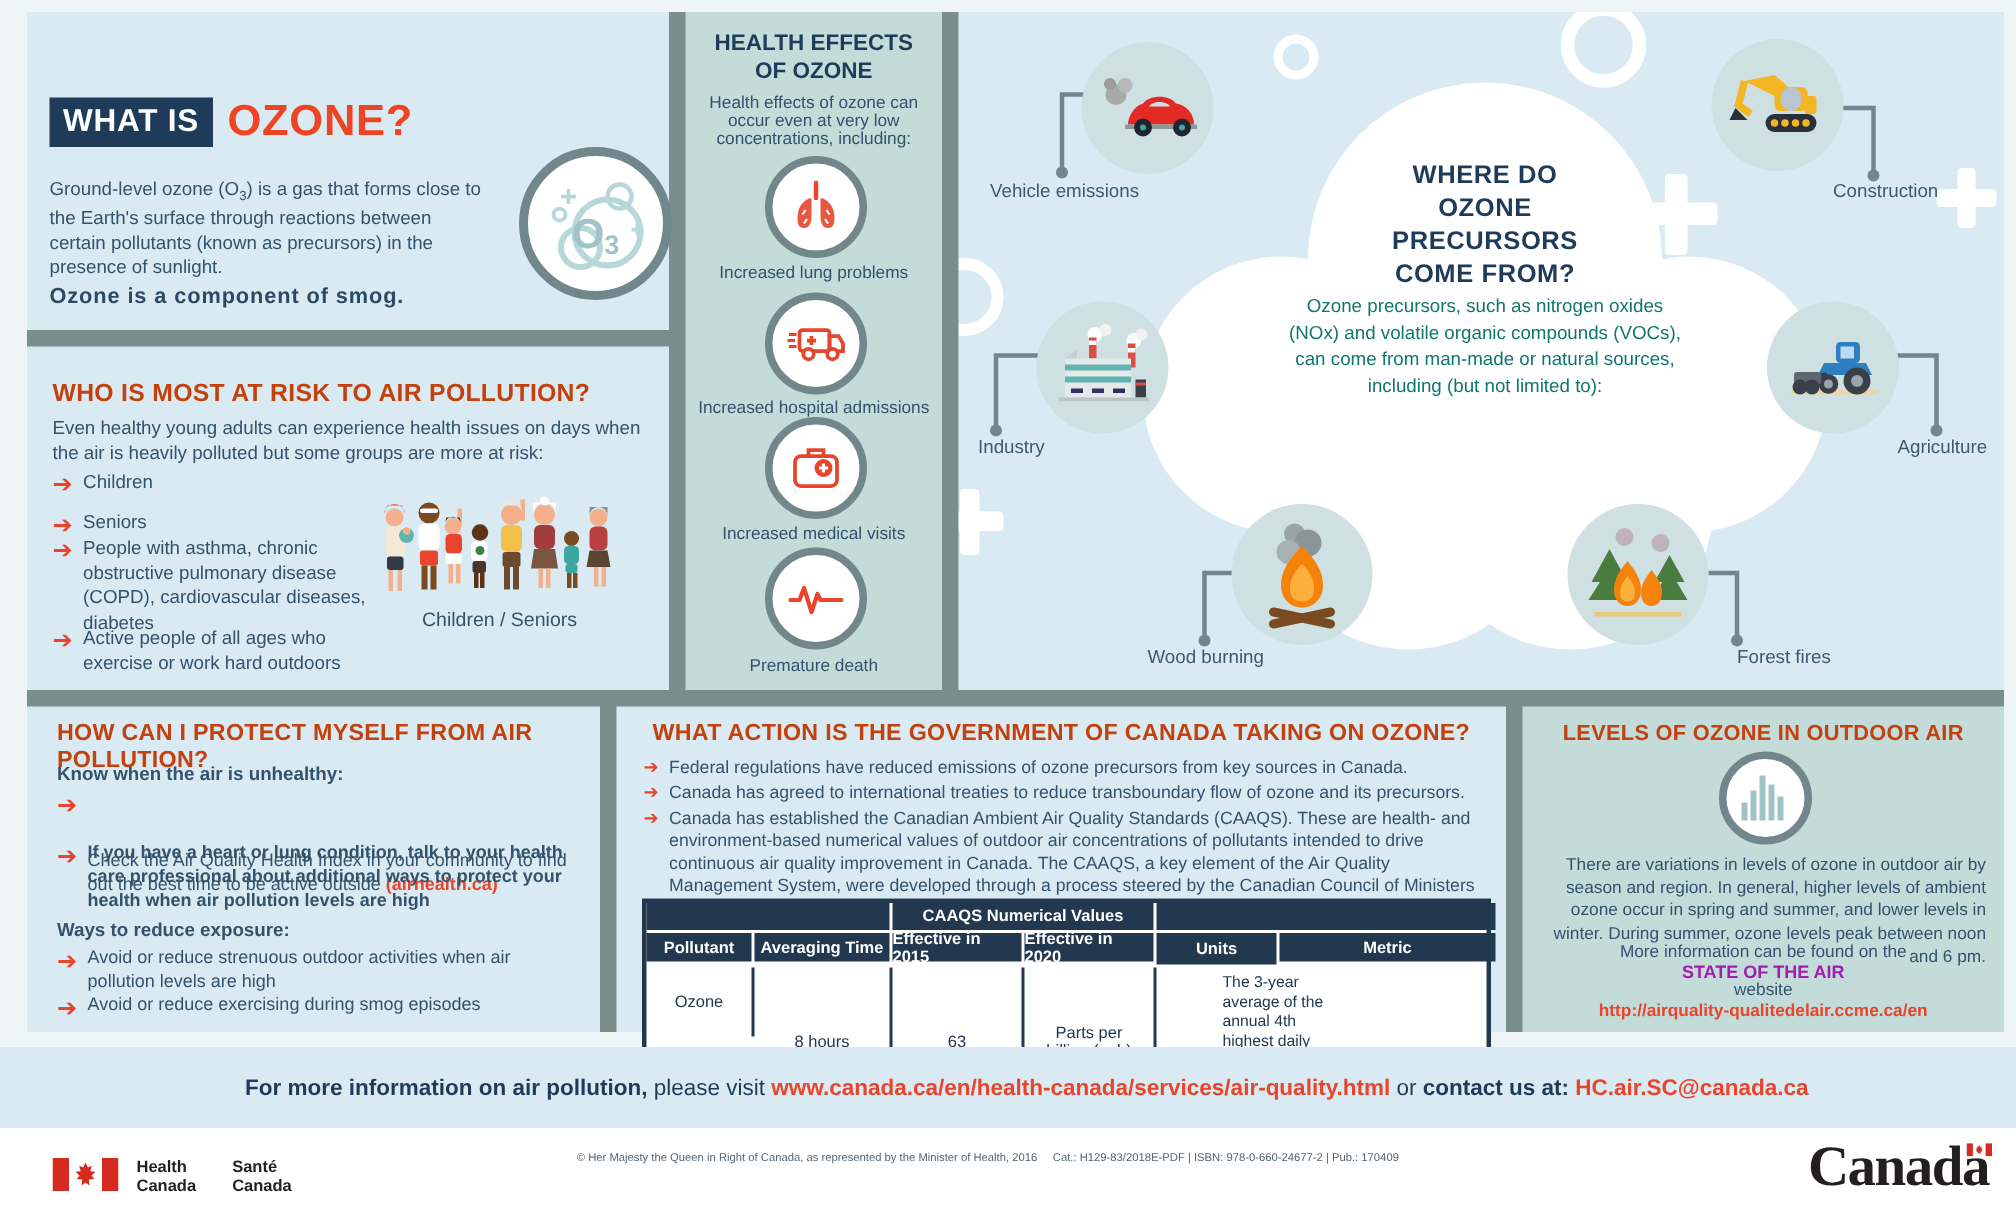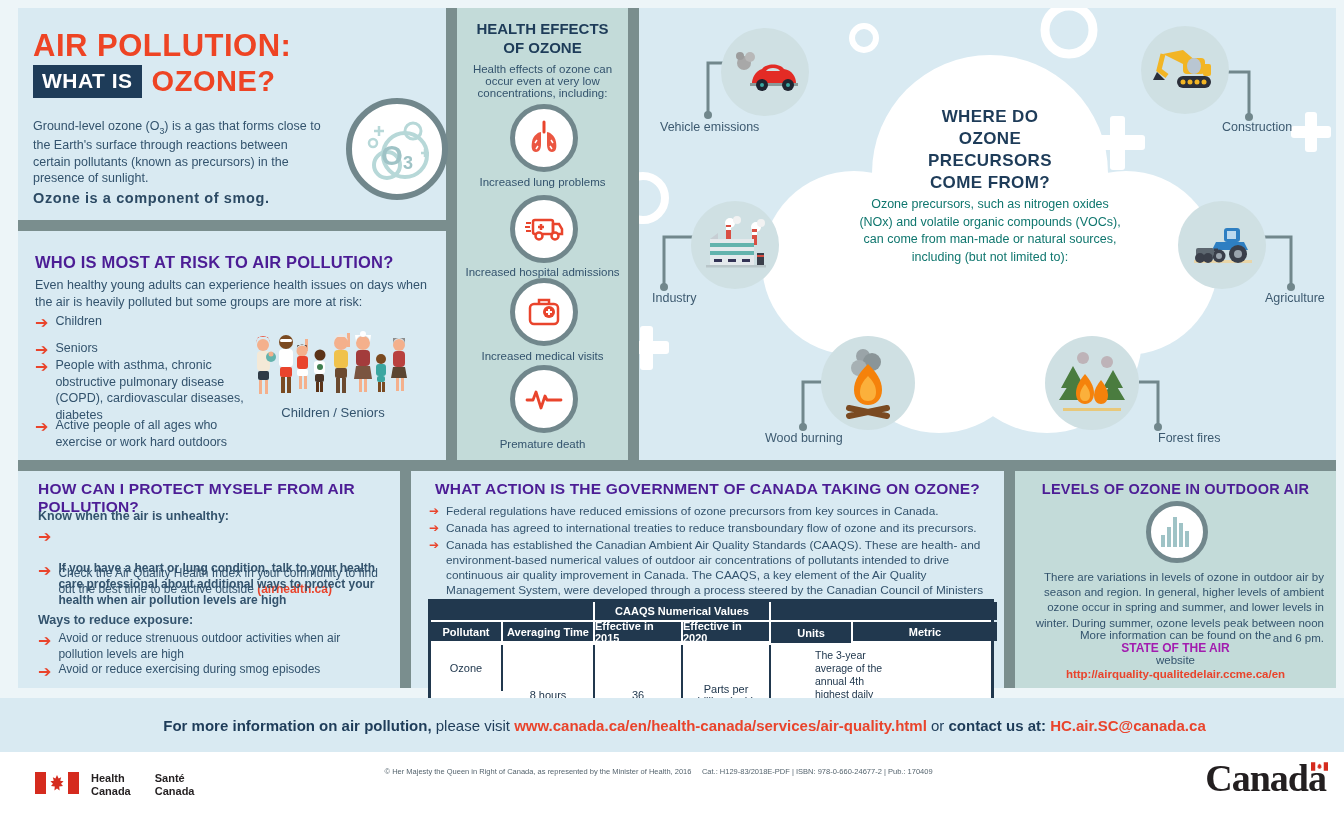--- a/index.html
+++ b/index.html
@@ -3,21 +3,21 @@
 <meta charset="utf-8">
 <style>
   * { margin:0; padding:0; box-sizing:border-box; }
   body { background:#ffffff; font-family:"Liberation Sans", sans-serif; }
   .page { position:relative; width:1344px; height:816px; background:#edf5f8; overflow:hidden; }
   .gutterbg { position:absolute; left:18px; top:8px; width:1318px; height:680px; background:#7a8e8e; }
   .panel { position:absolute; }
   .blue { background:#d9eaf2; }
   .teal { background:#c3dbd9; }
   .body-txt { color:#33536d; font-size:12.5px; line-height:1.32; }
-  .sec-head { color:#4c1d95; font-weight:bold; font-size:16.5px; letter-spacing:0.2px; }
+  .sec-head { color:#c2410c; font-weight:bold; font-size:16.5px; letter-spacing:0.2px; }
   .bullet { display:flex; gap:7px; }
   .arrow { color:#e9442c; font-weight:bold; font-family:"DejaVu Sans", sans-serif; line-height:1.25; }
   .red { color:#e9442c; }
   .circle-icon { border-radius:50%; background:#ffffff; border:5px solid #71878c; display:flex; align-items:center; justify-content:center; }
   .src-circle { position:absolute; border-radius:50%; background:#cfe0e3; display:flex; align-items:center; justify-content:center; }
   .src-label { position:absolute; color:#3d5a70; font-size:12.5px; }
   .fx-label { font-size:11.5px; color:#33536d; text-align:center; }
   .caaqs { background:#fff; border:3px solid #21384e; }
   .t-hrow { display:grid; gap:2px; margin-bottom:2px; }
   .t-hcell { background:#21384e; color:#fff; font-weight:bold; font-size:11px; display:flex; align-items:center; justify-content:center; }
@@ -26,21 +26,20 @@
   .t-bcell:last-child { border-right:none; }
   sub { font-size:70%; }
 </style>
 </head>
 <body>
 
 <div class="page">
   <div class="gutterbg"></div>
 
   <div class="panel blue" style="left:18px; top:8px; width:428px; height:212px;">
-    <div style="position:absolute; left:15px; top:20px; font-size:31px; font-weight:bold; color:#ee4424; letter-spacing:0.5px;">AIR POLLUTION:</div>
     <div style="position:absolute; left:15px; top:57px; display:flex; align-items:center; gap:10px;">
       <span style="background:#1e3c59; color:#ffffff; font-weight:bold; font-size:21px; padding:4px 9px 5px 9px; letter-spacing:0.5px;">WHAT IS</span>
       <span style="color:#ee4424; font-weight:bold; font-size:29px; letter-spacing:0.5px;">OZONE?</span>
     </div>
     <div class="body-txt" style="position:absolute; left:15px; top:110px; width:295px;"><span>Ground-level ozone (O</span><sub>3</sub><span>) is a gas that forms close to the Earth's surface through reactions between certain pollutants (known as precursors) in the presence of sunlight.</span></div>
     <div style="position:absolute; left:15px; top:182px; font-size:14.5px; font-weight:bold; color:#2c4a64; letter-spacing:0.6px;">Ozone is a component of smog.</div>
 
     <div class="circle-icon" style="position:absolute; left:328px; top:90px; width:102px; height:102px; border-width:6px;">
       <svg width="80" height="80" viewBox="0 0 80 80">
         <circle cx="48" cy="46" r="22" fill="none" stroke="#b7d8d8" stroke-width="4"></circle>
@@ -386,21 +385,21 @@
         <div class="t-hcell" style="height:19px;">Pollutant</div>
         <div class="t-hcell" style="height:19px;">Averaging Time</div>
         <div class="t-hcell" style="height:19px;">Effective in 2015</div>
         <div class="t-hcell" style="height:19px;">Effective in 2020</div>
         <div class="t-hcell" style="height:21px;">Units</div>
         <div class="t-hcell" style="height:19px;">Metric</div>
       </div>
       <div class="t-brow" style="grid-template-columns:72px 92px 88px 88px 82px 144px;">
         <div class="t-bcell" style="height:46px;">Ozone</div>
         <div class="t-bcell">8 hours</div>
-        <div class="t-bcell">36</div>
+        <div class="t-bcell">63</div>
         <div class="t-bcell" style="padding:0 10px;">Parts per billion (ppb)</div>
         <div class="t-bcell" style="justify-content:flex-start; text-align:left; padding:4px 8px; font-size:10.5px; line-height:1.25;margin-left:36px;">The 3-year average of the annual 4th highest daily maximum 8-hour average concentrations</div>
       </div>
     </div>
   </div>
 
   <div class="panel teal" style="left:1015px; top:471px; width:321px; height:217px;">
     <div class="sec-head" style="position:absolute; left:0; top:10px; width:321px; text-align:center; font-size:14.5px;">LEVELS OF OZONE IN OUTDOOR AIR</div>
     <div class="circle-icon" style="position:absolute; left:131px; top:30px; width:62px; height:62px;">
       <svg width="36" height="34" viewBox="0 0 36 34">

